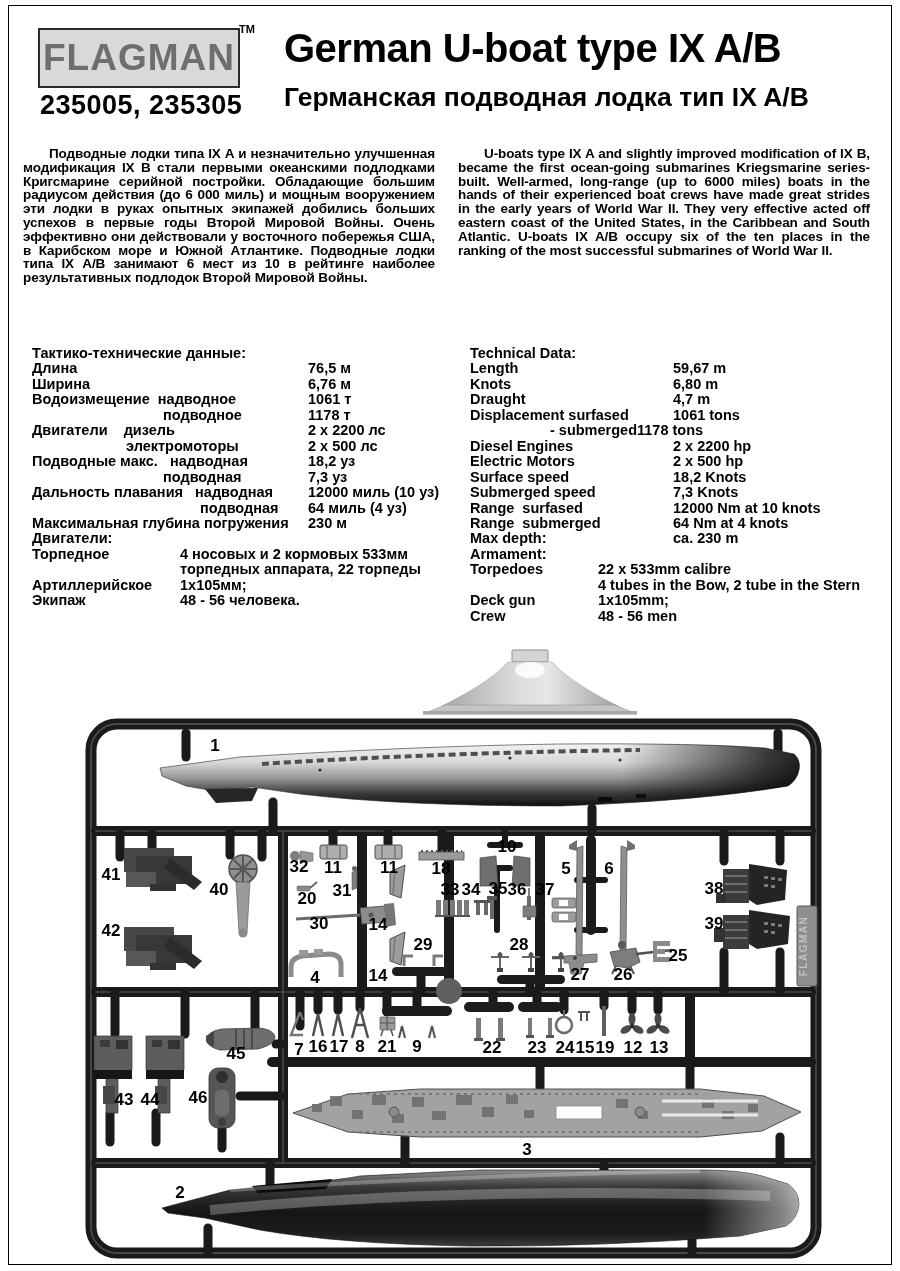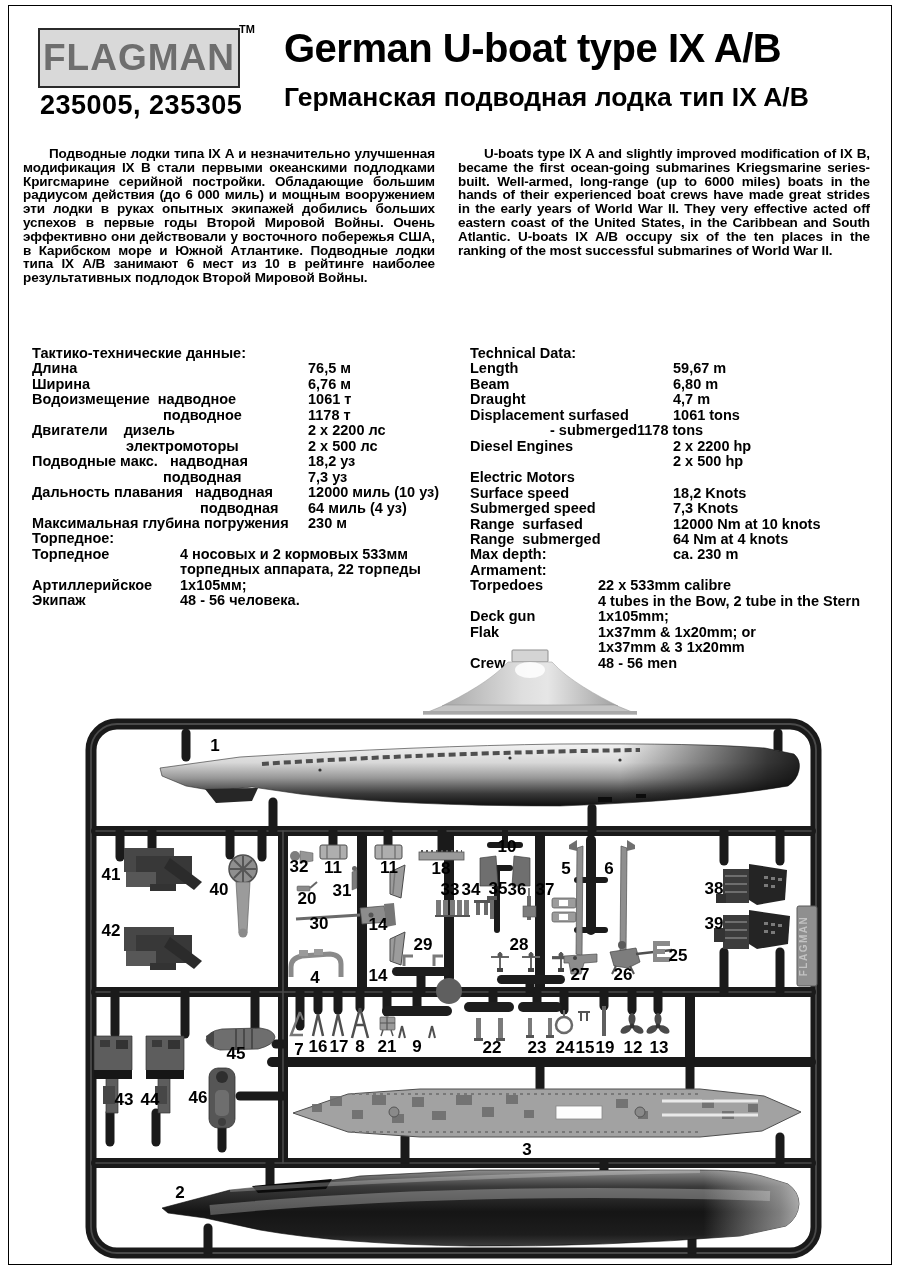--- a/index.html
+++ b/index.html
@@ -108,21 +108,21 @@
           <span class="spec-l" style="margin-left: 168px; min-width: 108px;">подводная</span>
           <span class="spec-v">64 миль (4 уз)</span>
         </div>
         <div class="spec-row">
           <span class="spec-l" style="margin-left: 0px; min-width: 276px;">Максимальная глубина погружения</span>
           <span class="spec-v">230 м</span>
         </div>
       </div>
     <div>
         <div class="spec-row">
-          <span class="spec-h">Торпедное:</span>
+          <span class="spec-h">Двигатели:</span>
         </div>
         <div class="spec-row">
           <span class="spec-l" style="margin-left: 0px; min-width: 148px;">Торпедное</span>
           <span class="spec-v">4 носовых и 2 кормовых 533мм
 торпедных аппарата, 22 торпеды</span>
         </div>
         <div class="spec-row">
           <span class="spec-l" style="margin-left: 0px; min-width: 148px;">Артиллерийское</span>
           <span class="spec-v">1х105мм;</span>
         </div>
@@ -135,41 +135,41 @@
   <div class="spec-block" id="specs-en">
     <div>
         <div class="spec-row">
           <span class="spec-h">Technical Data:</span>
         </div>
         <div class="spec-row">
           <span class="spec-l" style="margin-left: 0px; min-width: 203px;">Length</span>
           <span class="spec-v">59,67 m</span>
         </div>
         <div class="spec-row">
-          <span class="spec-l" style="margin-left: 0px; min-width: 203px;">Beam</span>
+          <span class="spec-l" style="margin-left: 0px; min-width: 203px;">Knots</span>
           <span class="spec-v">6,80 m</span>
         </div>
         <div class="spec-row">
           <span class="spec-l" style="margin-left: 0px; min-width: 203px;">Draught</span>
           <span class="spec-v">4,7 m</span>
         </div>
         <div class="spec-row">
           <span class="spec-l" style="margin-left: 0px; min-width: 203px;">Displacement surfased</span>
           <span class="spec-v">1061 tons</span>
         </div>
         <div class="spec-row">
           <span class="spec-l" style="margin-left: 56px; min-width: 111px; text-align: right;">- submerged</span>
           <span class="spec-v">1178 tons</span>
         </div>
         <div class="spec-row">
           <span class="spec-l" style="margin-left: 0px; min-width: 203px;">Diesel Engines</span>
           <span class="spec-v">2 x 2200 hp</span>
         </div>
         <div class="spec-row">
-          <span class="spec-l" style="margin-left: 0px; min-width: 203px; margin-top: 16px;">Electric Motors</span>
+          <span class="spec-l" style="margin-left: 0px; min-width: 203px;">Electric Motors</span>
           <span class="spec-v">2 x 500 hp</span>
         </div>
         <div class="spec-row">
           <span class="spec-l" style="margin-left: 0px; min-width: 203px;">Surface speed</span>
           <span class="spec-v">18,2 Knots</span>
         </div>
         <div class="spec-row">
           <span class="spec-l" style="margin-left: 0px; min-width: 203px;">Submerged speed</span>
           <span class="spec-v">7,3 Knots</span>
         </div>
@@ -191,25 +191,20 @@
           <span class="spec-h">Armament:</span>
         </div>
         <div class="spec-row">
           <span class="spec-l" style="margin-left: 0px; min-width: 128px;">Torpedoes</span>
           <span class="spec-v">22 x 533mm calibre
 4 tubes in the Bow, 2 tube in the Stern</span>
         </div>
         <div class="spec-row">
           <span class="spec-l" style="margin-left: 0px; min-width: 128px;">Deck gun</span>
           <span class="spec-v">1x105mm;</span>
-        </div>
-        <div class="spec-row">
-          <span class="spec-l" style="margin-left: 0px; min-width: 128px;">Flak</span>
-          <span class="spec-v">1x37mm &amp;  1x20mm; or
-1x37mm &amp; 3 1x20mm</span>
         </div>
         <div class="spec-row">
           <span class="spec-l" style="margin-left: 0px; min-width: 128px;">Crew</span>
           <span class="spec-v">48 - 56 men</span>
         </div>
       </div>
   </div>
 
   <svg id="sprue-svg" viewBox="0 628 900 643">
     <defs>

